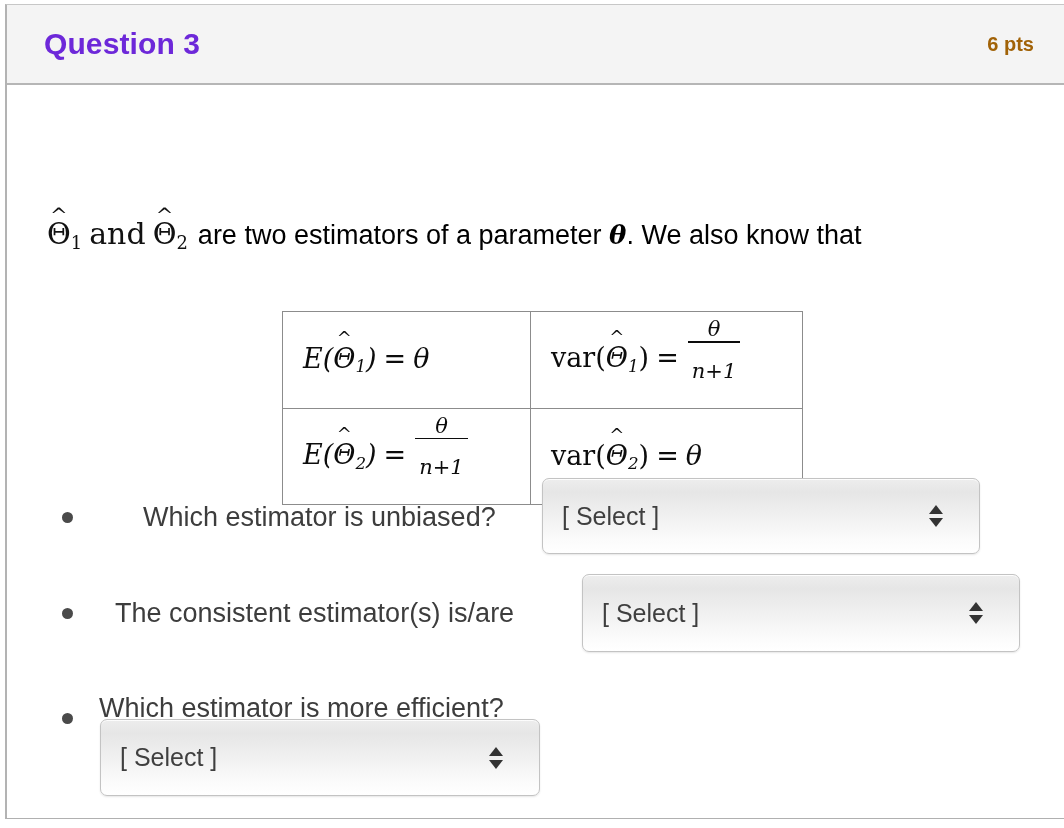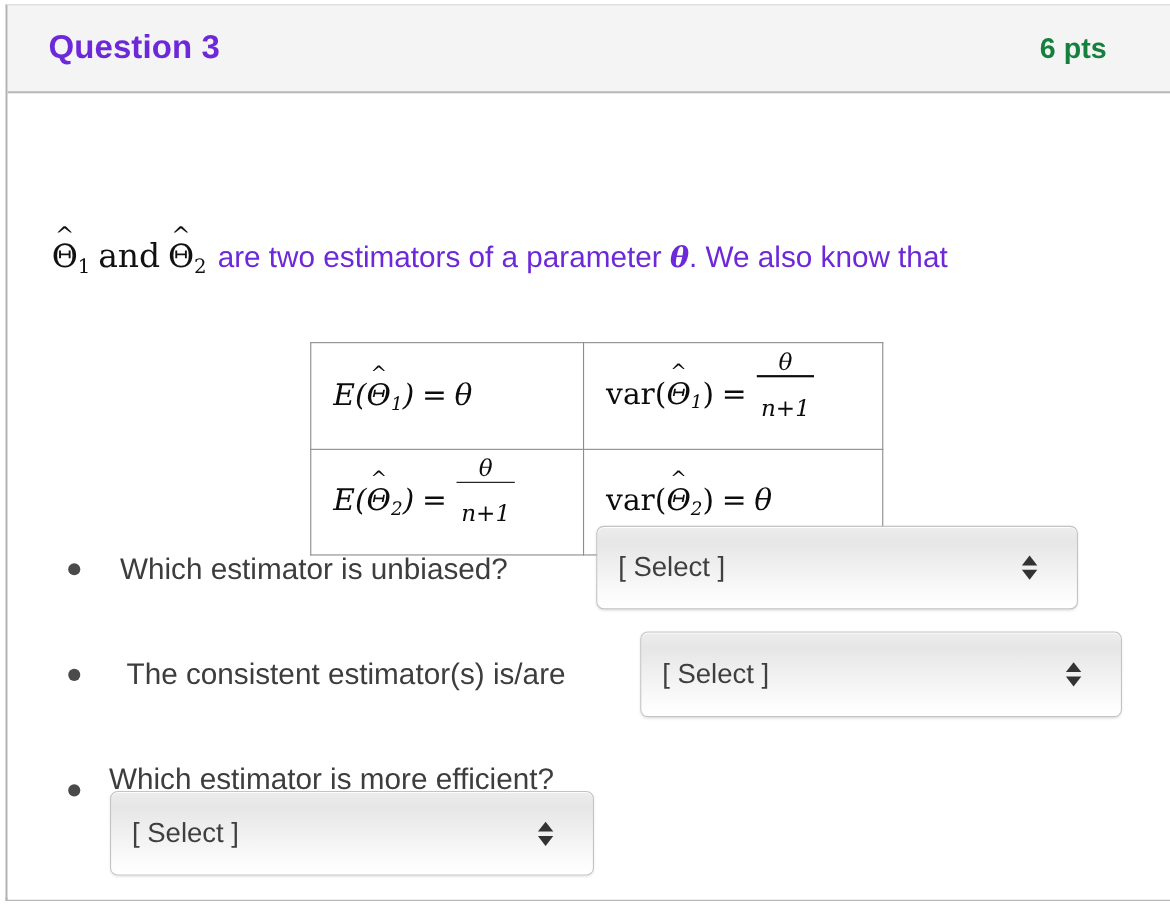--- a/index.html
+++ b/index.html
@@ -39,24 +39,24 @@
     justify-content: space-between;
     padding: 0 28px 0 37px;
   }
   .question-title {
     font-size: 30px;
     font-weight: bold;
     color: #6d28d9;
     letter-spacing: 0.1px;
   }
   .question-points {
-    font-size: 26px;
+    font-size: 20px;
     font-weight: bold;
-    color: #15803d;
-    margin-right: 36px;
+    color: #a16207;
+    margin-right: 8px;
   }
 
   
   .question-body {
     position: relative;
     padding: 0;
     height: 733px;
     background: #ffffff;
   }
 
@@ -91,21 +91,21 @@
     font-size: 0.62em;
     vertical-align: -0.28em;
   }
   .intro-math .andword {
     font-family: "DejaVu Serif", "Liberation Serif", serif;
     font-size: 30px;
     padding: 0 7px;
   }
   .intro-text {
     font-size: 27px;
-    color: #6d28d9;
+    color: #000000;
     margin-left: 10px;
   }
   .intro-text .theta {
     font-family: "DejaVu Serif", "Liberation Serif", serif;
     font-style: italic;
     font-weight: bold;
     font-size: 26px;
   }
 
   
@@ -187,21 +187,21 @@
     border-radius: 50%;
     background: #4a4a4a;
     flex: none;
   }
   .q-label {
     font-size: 27px;
     color: #3d3d3d;
     white-space: nowrap;
   }
 
-  #row1 { left: 55px; top: 417px; }
+  #row1 { left: 55px; top: 417px; gap: 34px; }
   #row1 .q-label { margin-left: 36px; }
   #row2 { left: 55px; top: 513px; }
   #row2 .q-label { margin-left: 42px; }
   #row3 { left: 55px; top: 608px; align-items: flex-end; }
   #row3 .q-label { margin-left: 26px; }
 
   
   .select-box {
     position: absolute;
     border: 1px solid #c3c3c3;

